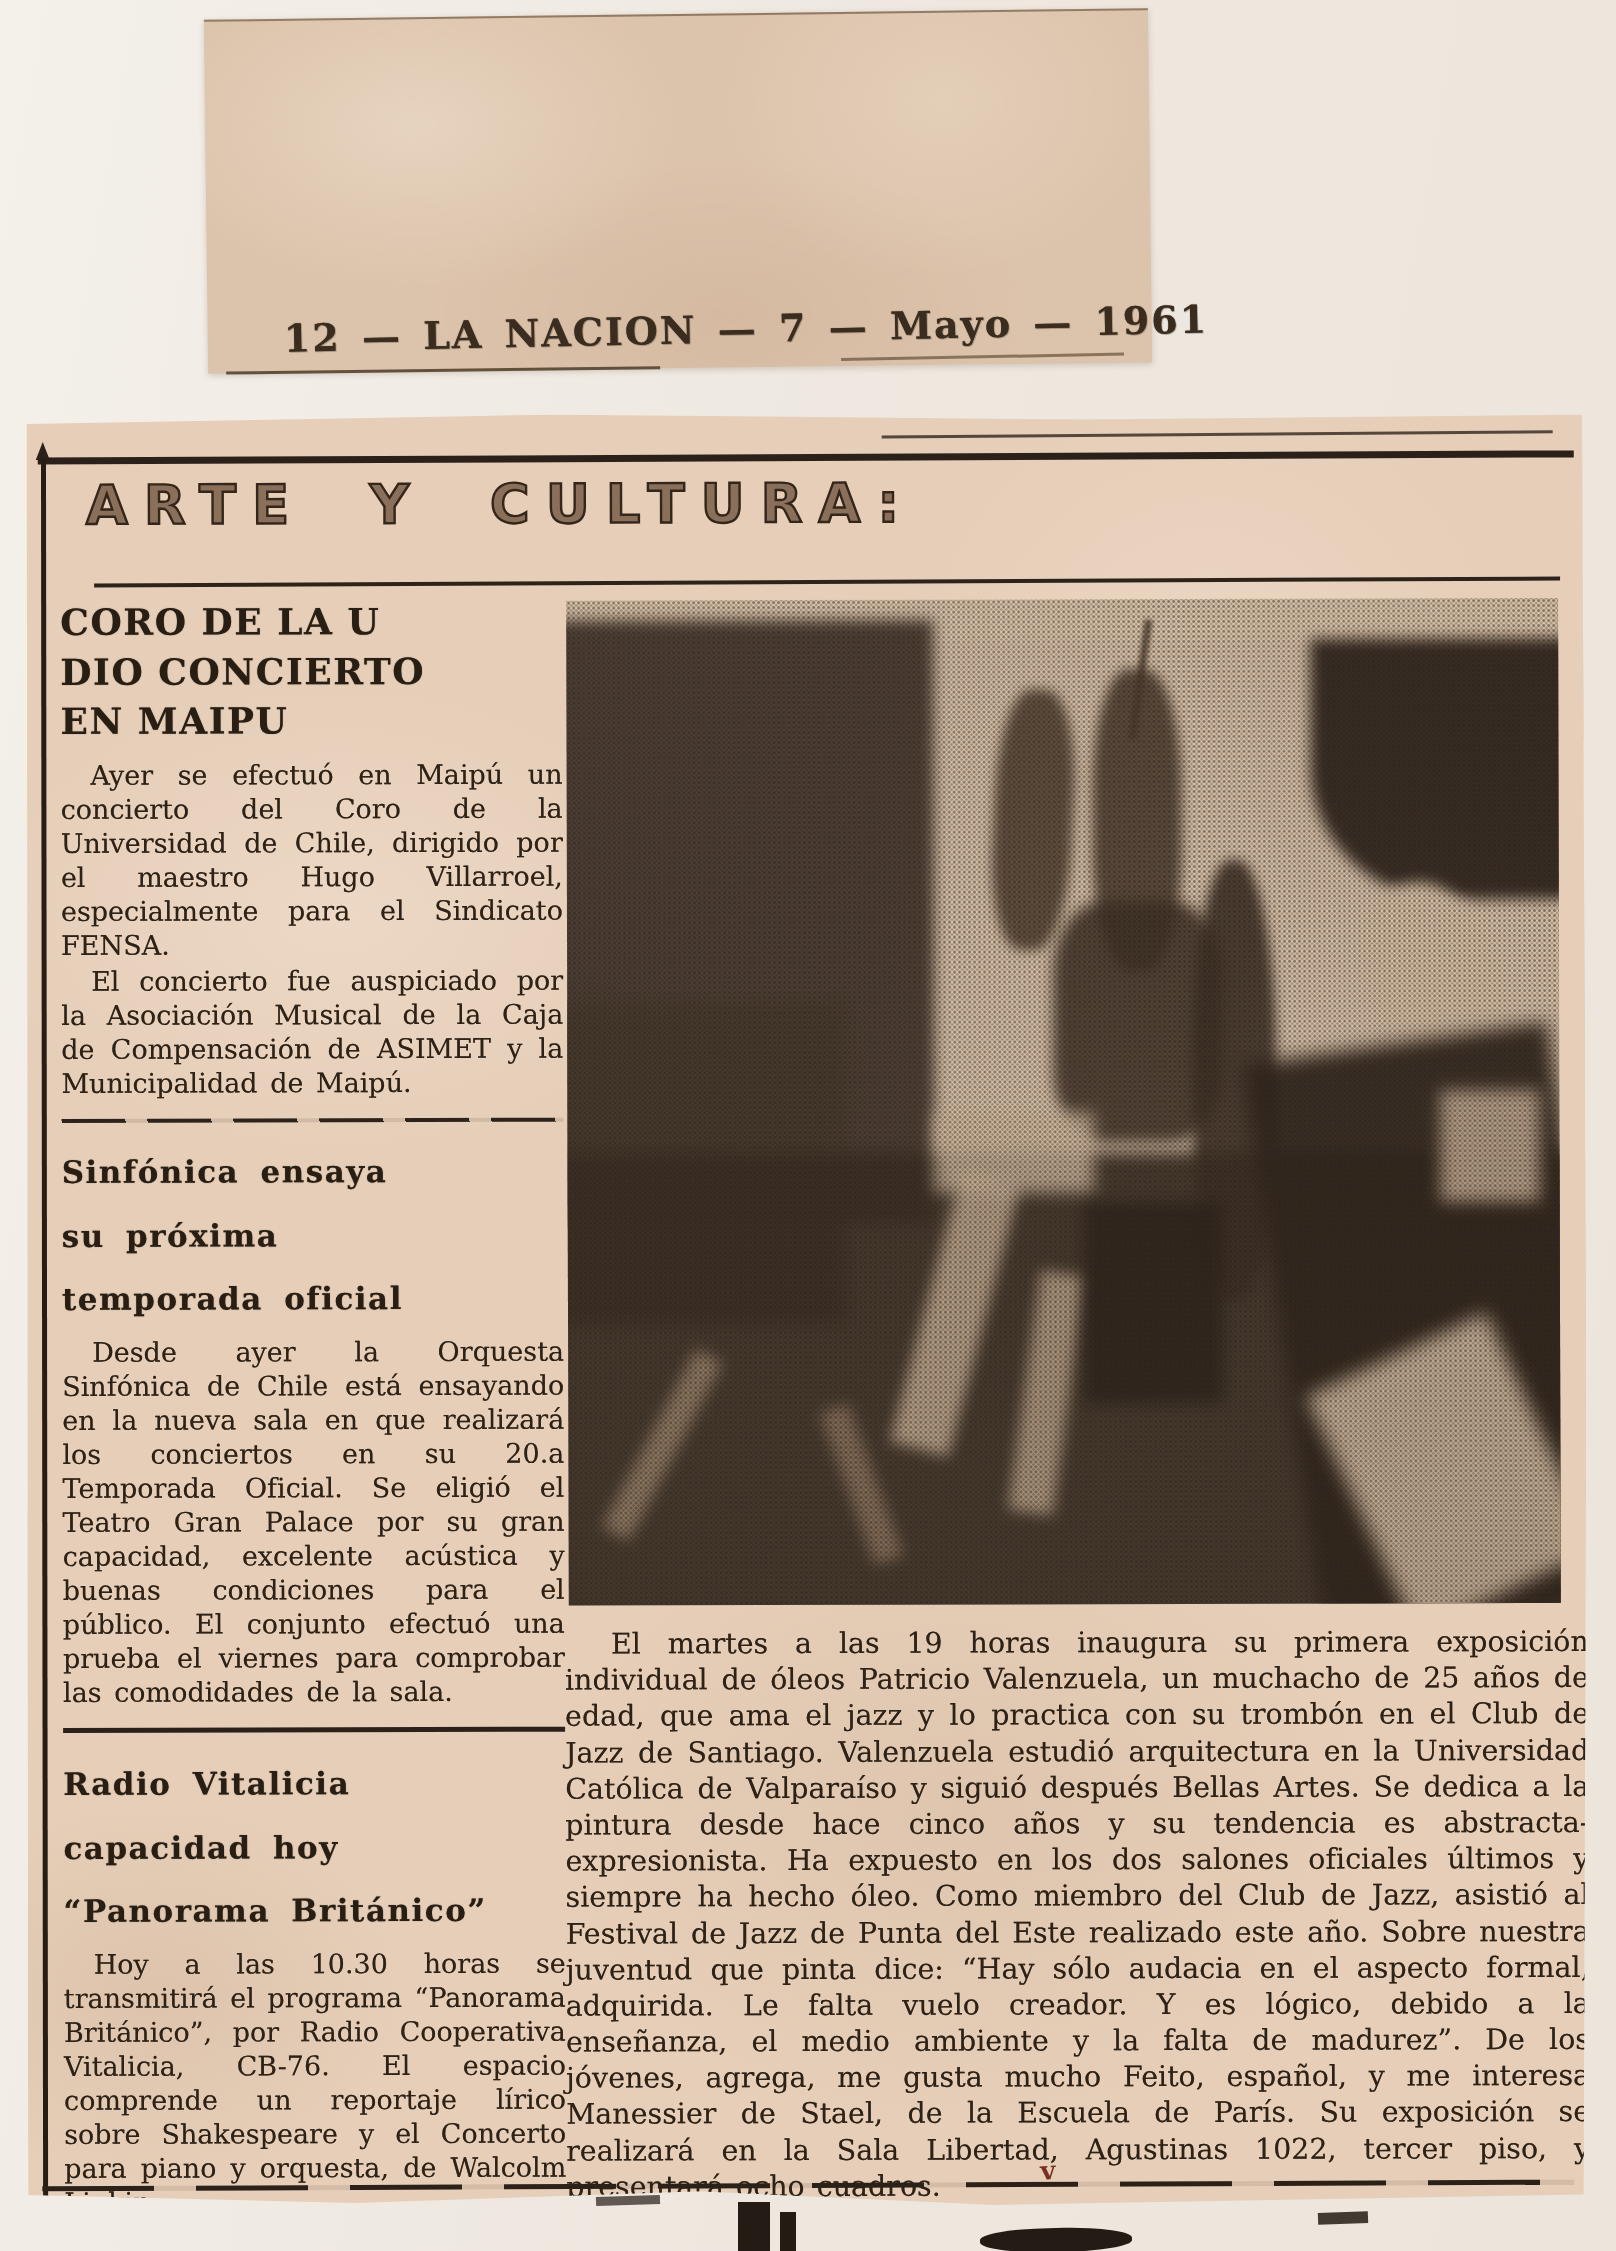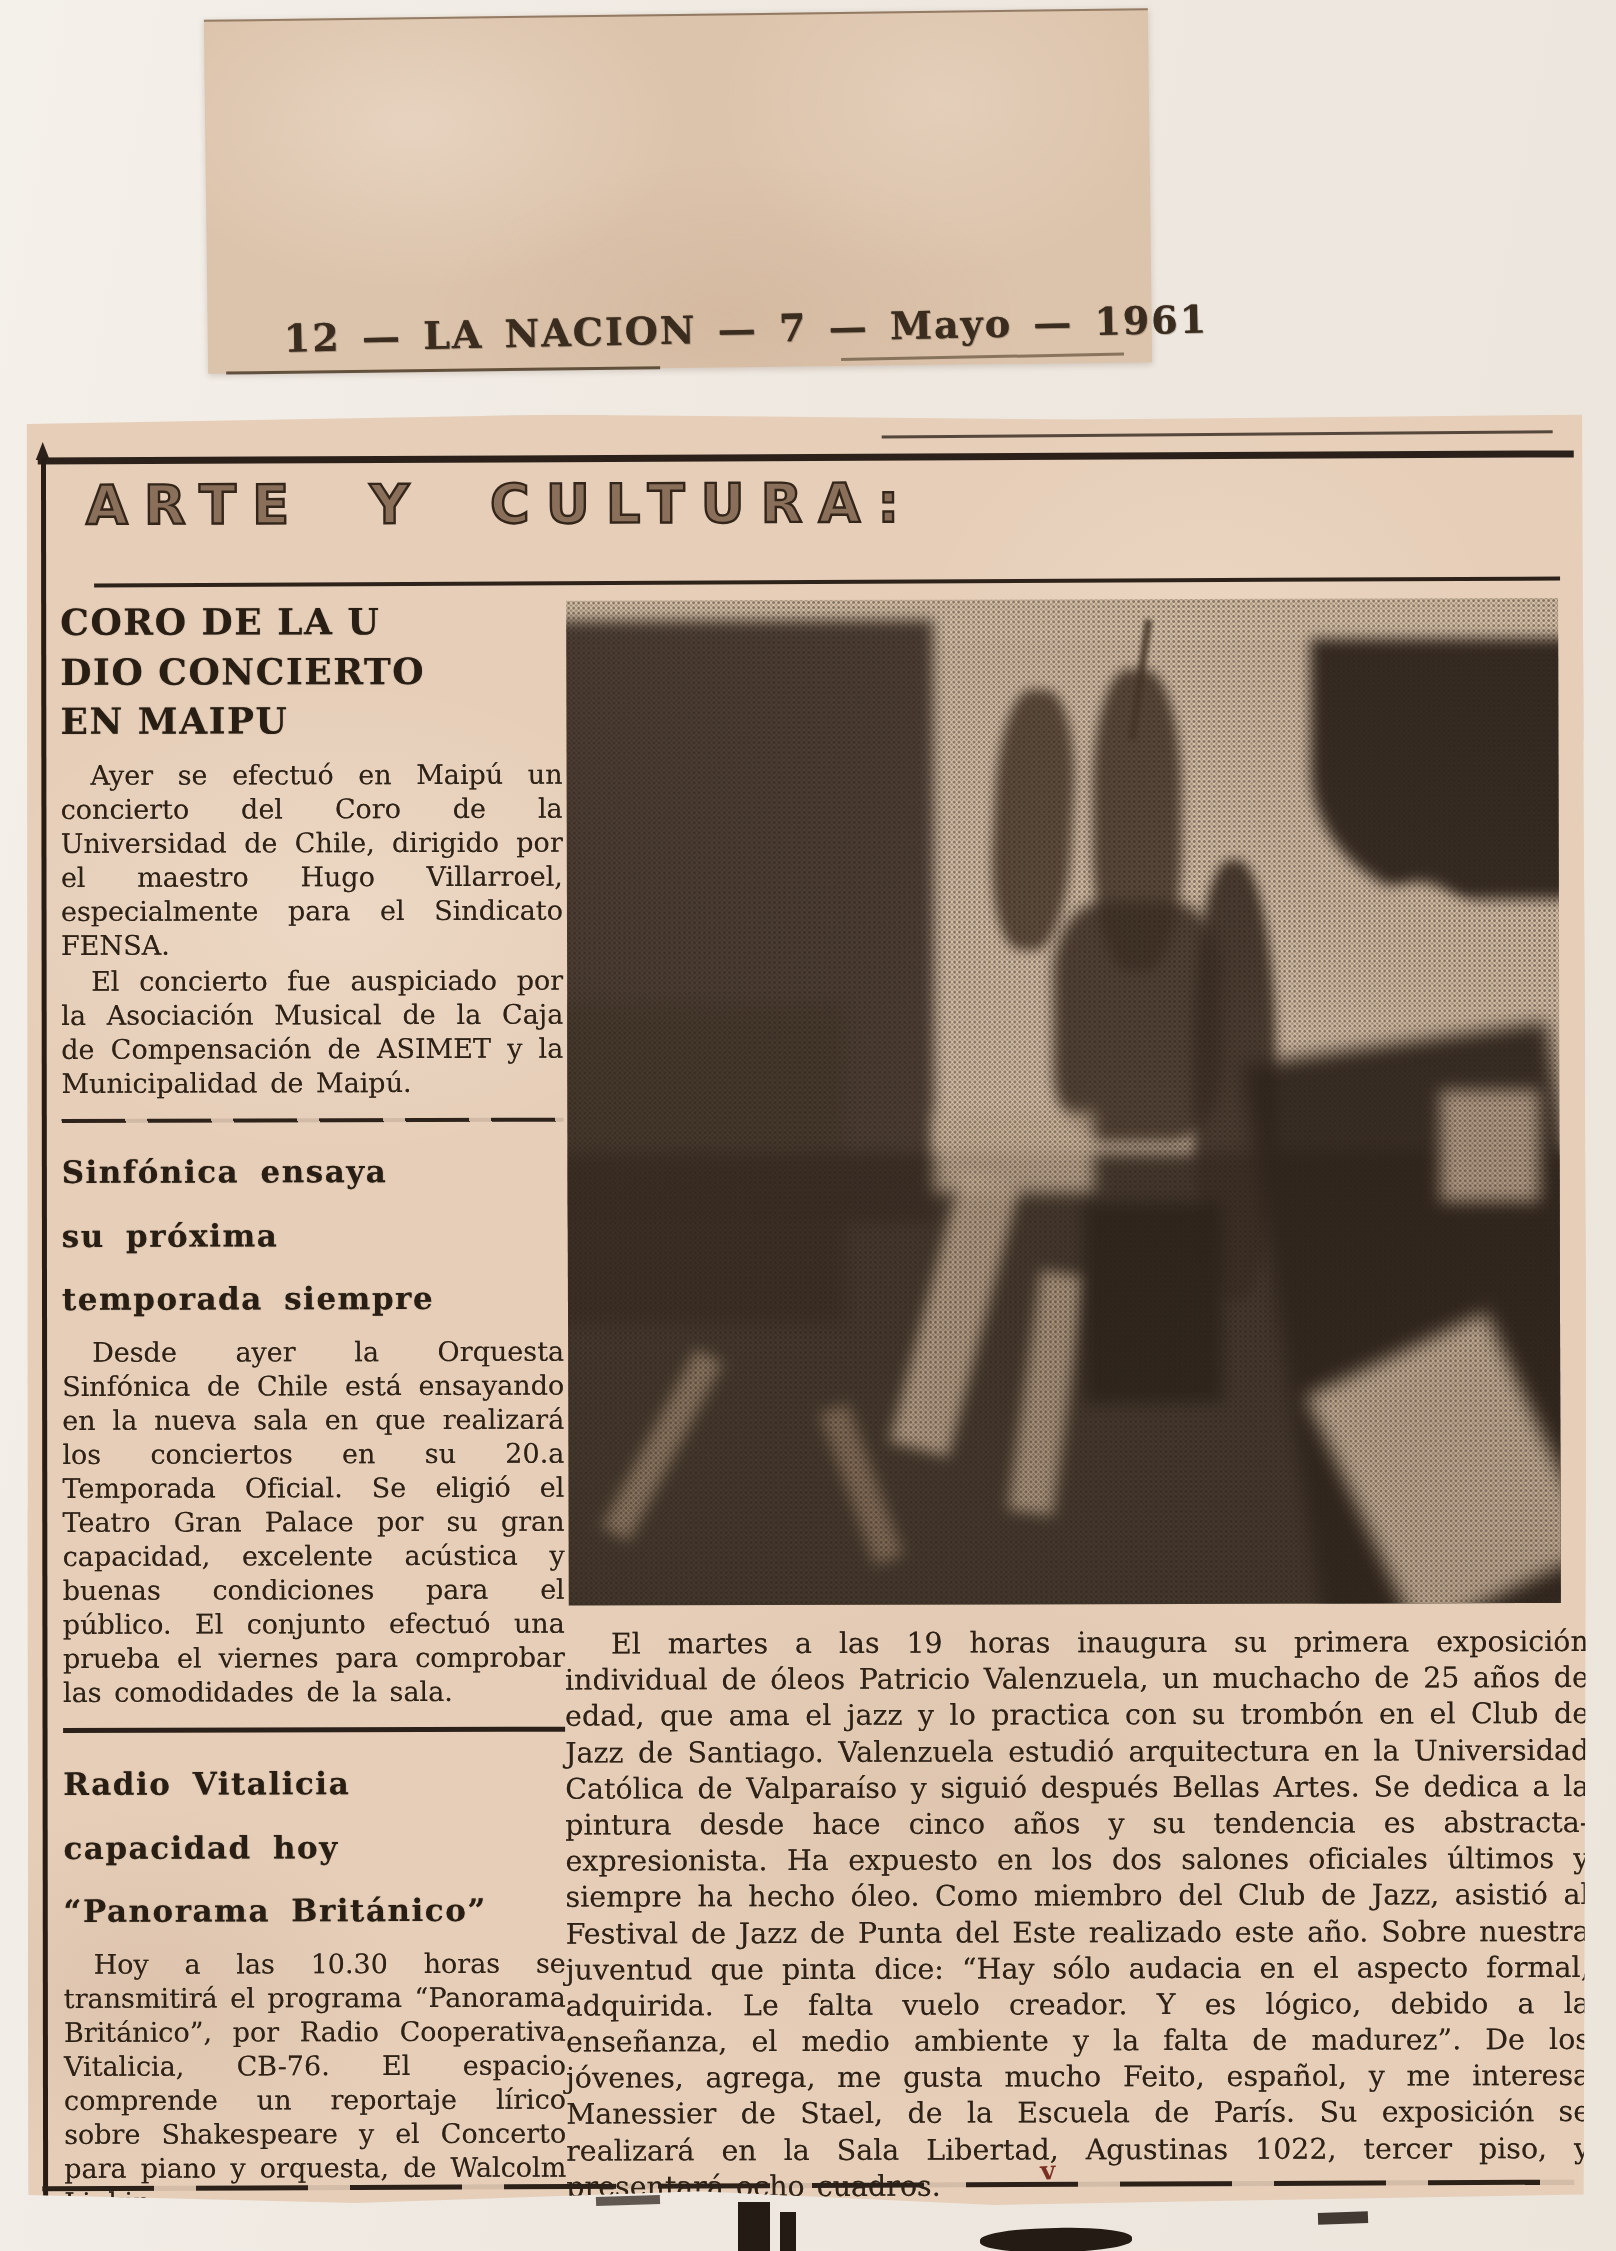--- a/index.html
+++ b/index.html
@@ -137,21 +137,21 @@
 EN MAIPU</h2>
         <p>Ayer se efectuó en Maipú un concierto del Coro de la Universidad de Chile, dirigido por el maestro Hugo Villarroel, especialmente para el Sindicato FENSA.</p>
         <p>El concierto fue auspiciado por la Asociación Musical de la Caja de Compensación de ASIMET y la Municipalidad de Maipú.</p>
       </article>
 
       <div class="rule-dashdot"></div>
 
       <article>
         <h2 class="headline spaced">Sinfónica ensaya
 su próxima
-temporada siempre</h2>
+temporada oficial</h2>
         <p>Desde ayer la Orquesta Sinfónica de Chile está ensayando en la nueva sala en que realizará los conciertos en su 20.a Temporada Oficial. Se eligió el Teatro Gran Palace por su gran capacidad, excelente acústica y buenas condiciones para el público. El conjunto efectuó una prueba el viernes para comprobar las comodidades de la sala.</p>
       </article>
 
       <div class="rule-solid"></div>
 
       <article>
         <h2 class="headline spaced">Radio Vitalicia
 capacidad hoy
 “Panorama Británico”</h2>
         <p>Hoy a las 10.30 horas se transmitirá el programa “Panorama Británico”, por Radio Cooperativa Vitalicia, CB-76. El espacio comprende un reportaje lírico sobre Shakespeare y el Concerto para piano y orquesta, de Walcolm Lipkin.</p>

